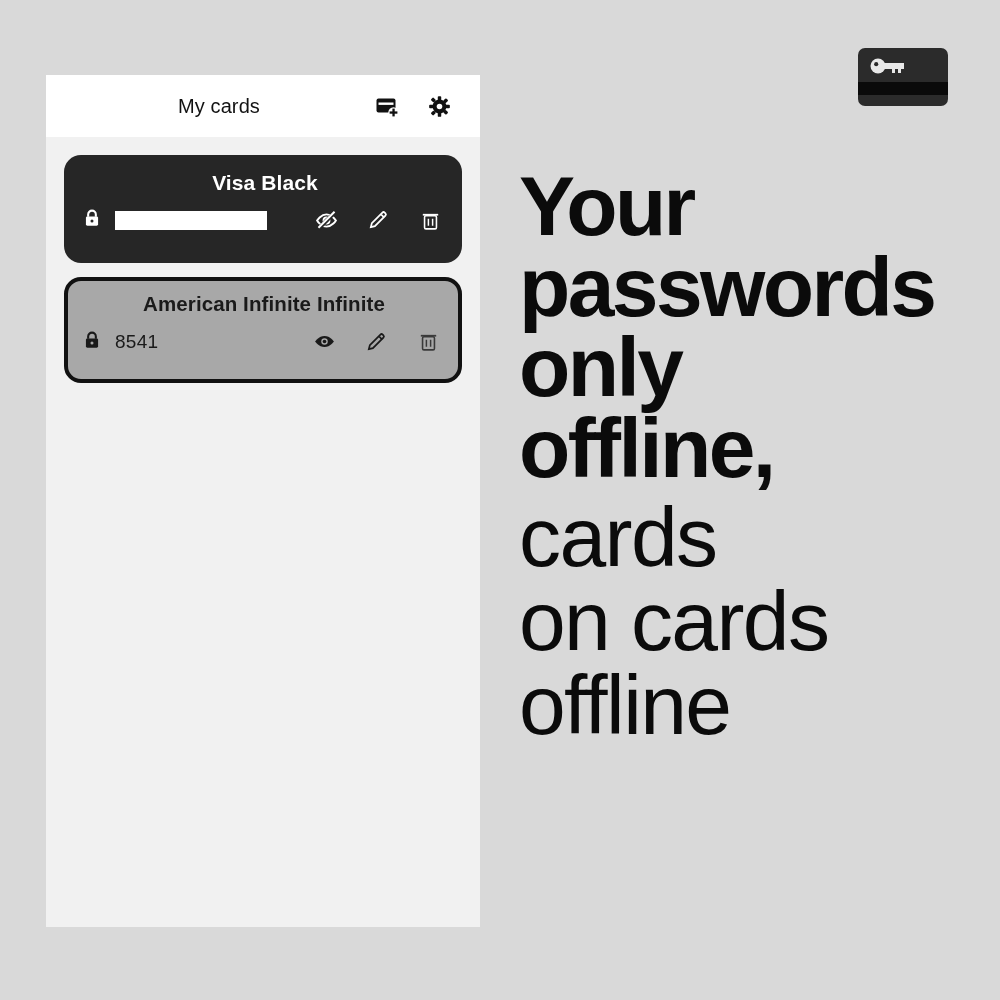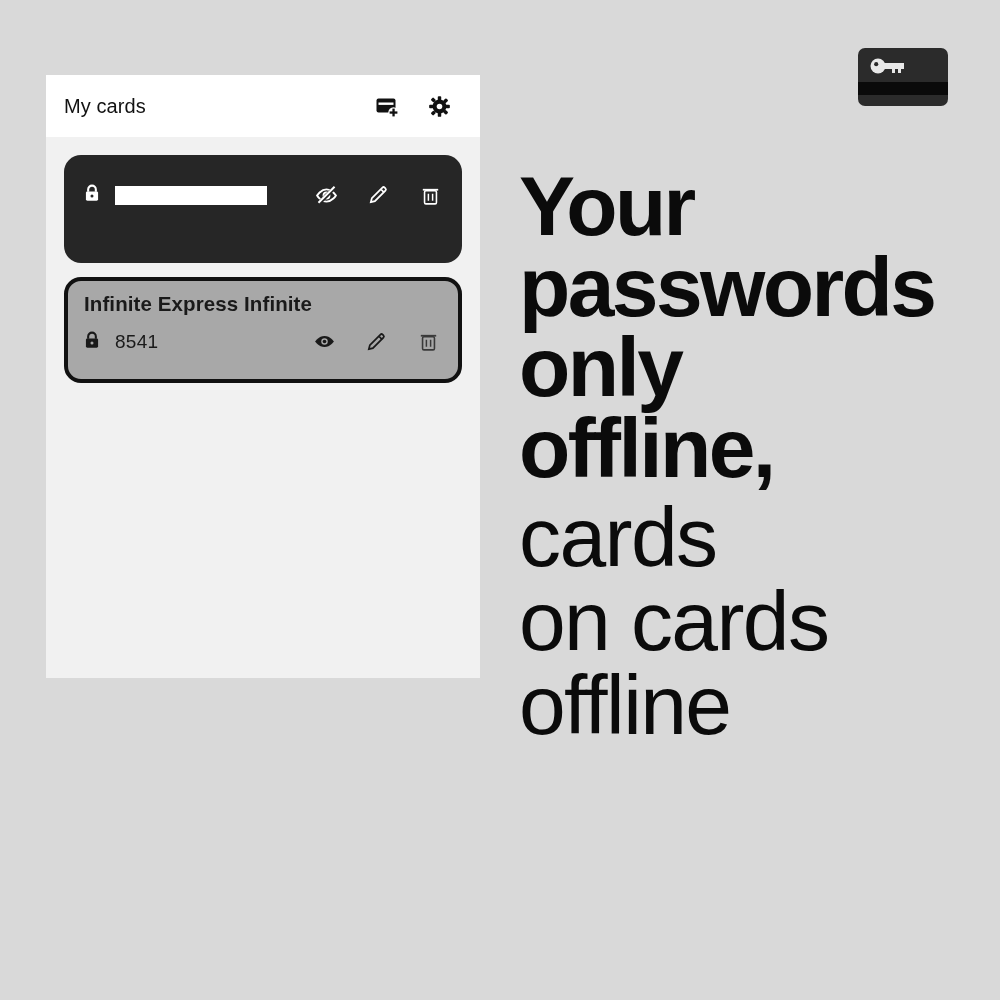--- a/index.html
+++ b/index.html
@@ -41,23 +41,24 @@
     height: 13px;
     background: #0a0a0a;
   }
 
   
   .phone {
     position: absolute;
     left: 46px;
     top: 75px;
     width: 434px;
-    height: 603px;
+    height: 852px;
     background: #f1f1f1;
     overflow: hidden;
+    text-align: center;
   }
   .appbar {
     height: 62px;
     background: #ffffff;
     display: flex;
     align-items: center;
     padding: 0 14px 0 18px;
     box-sizing: border-box;
   }
   .appbar-title {
@@ -222,20 +223,21 @@
           <circle cx="12" cy="12" r="2.9" fill="#ffffff"></circle>
         </svg>
       </span>
 
     </span>
   </div>
 
   <div class="card-list">
 
     <div class="card theme-dark">
+      <div class="card-title">Visa Black</div>
       <div class="card-row">
         <span class="secret">
           <span>
             <svg viewBox="0 0 20 22" width="16" height="18" aria-hidden="true">
               <path d="M5.2 9.5V6.6a4.8 4.8 0 0 1 9.6 0v2.9" fill="none" stroke="#ffffff" stroke-width="2.6"></path>
               <rect x="2.4" y="9" width="15.2" height="11.6" rx="1.8" fill="#ffffff"></rect>
               <circle cx="10" cy="14.8" r="1.9" fill="#262626"></circle>
             </svg>
           </span>
           <span class="secret-mask"></span>
@@ -261,21 +263,21 @@
               <line x1="3.2" y1="5.4" x2="20.8" y2="5.4" stroke="#ffffff" stroke-width="2"></line>
               <line x1="9.6" y1="10" x2="9.6" y2="18" stroke="#ffffff" stroke-width="1.7"></line>
               <line x1="14.4" y1="10" x2="14.4" y2="18" stroke="#ffffff" stroke-width="1.7"></line>
             </svg>
           </span>
         </span>
       </div>
     </div>
 
     <div class="card theme-selected">
-      <div class="card-title">Infinite Express Infinite</div>
+      <div class="card-title">American Infinite Infinite</div>
       <div class="card-row">
         <span class="secret">
           <span>
             <svg viewBox="0 0 20 22" width="16" height="18" aria-hidden="true">
               <path d="M5.2 9.5V6.6a4.8 4.8 0 0 1 9.6 0v2.9" fill="none" stroke="#1a1a1a" stroke-width="2.6"></path>
               <rect x="2.4" y="9" width="15.2" height="11.6" rx="1.8" fill="#1a1a1a"></rect>
               <circle cx="10" cy="14.8" r="1.9" fill="#a8a8a8"></circle>
             </svg>
           </span>
           <span class="secret-text">8541</span>

